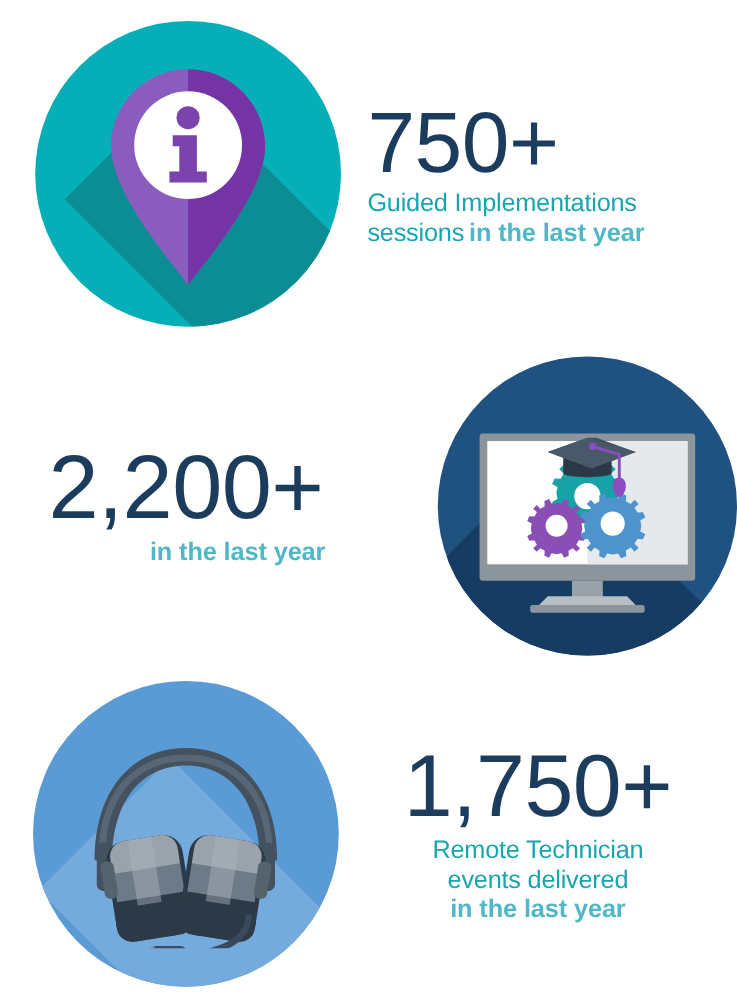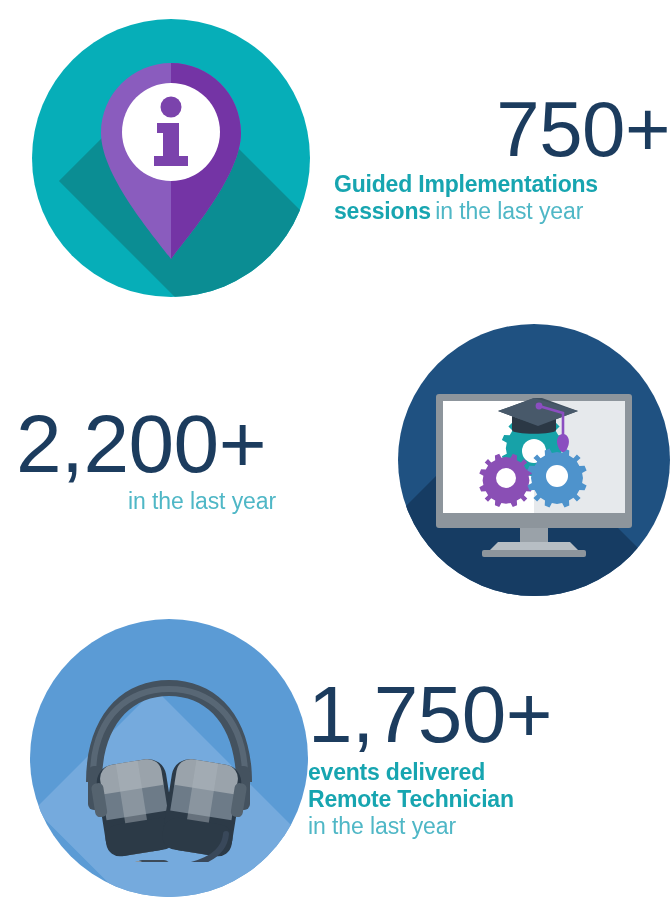--- a/index.html
+++ b/index.html
@@ -44,46 +44,46 @@
   }
 
   
   .text-wrap {
     flex: 1 1 auto;
     display: flex;
     flex-direction: column;
     justify-content: center;
   }
   .text-left  { text-align: left;  padding-left: 24px; }
-  .text-center-r { text-align: left; }
+  .text-center-r { text-align: center; }
 
   .stat-number {
     font-family: "Liberation Sans", sans-serif;
     font-weight: 300;
     color: #1c3c5e;
     letter-spacing: -0.5px;
     line-height: 0.98;
     white-space: nowrap;
   }
-  .num-750   { font-size: 78px; text-align: right; }
+  .num-750   { font-size: 78px; }
   .num-2200  { font-size: 82px; }
   .num-1750  { font-size: 80px; }
 
   .stat-desc {
     line-height: 1.18;
     margin-top: 4px;
   }
   .desc-bold {
-    font-weight: bold;
+    font-weight: normal;
     color: #17a5b0;
     font-size: 23px;
     letter-spacing: -0.2px;
   }
   .desc-light {
-    font-weight: normal;
+    font-weight: bold;
     color: #4fb7c6;
     font-size: 23px;
     letter-spacing: -0.1px;
   }
   .desc-line { display: block; }
   .inline-seg { display: inline; }
 
   
   #icon-1 .icon-circle {
     width: 278px; height: 278px;
@@ -161,21 +161,21 @@
       <div class="stat-number num-750">750+</div>
       <div class="stat-desc">
         <span class="desc-line desc-bold">Guided Implementations</span>
         <span class="desc-line"><span class="inline-seg desc-bold">sessions</span> <span class="inline-seg desc-light">in the last year</span></span>
       </div>
     </div>
   </div>
 
   <div class="stat-block" id="block-2">
 
-    <div class="text-wrap text-left" style="padding-left:16px;">
+    <div class="text-wrap text-left" style="padding-left:44px;">
       <div class="stat-number num-2200">2,200+</div>
       <div class="stat-desc">
         <span class="desc-line desc-light" style="text-align:center;">in the last year</span>
       </div>
     </div>
 
     <div class="icon-wrap" id="icon-2">
       <div class="icon-circle">
         <div class="mon-shadow"></div>
         <svg class="monitor-svg" width="224" height="200" viewBox="0 0 224 200">
@@ -248,20 +248,20 @@
           <path d="M162 172 C160 196 130 206 100 206" stroke="#39485a" stroke-width="6" fill="none" stroke-linecap="round"></path>
           <rect x="72" y="198" width="34" height="13" rx="6" fill="#3c4a58"></rect>
           <rect x="70" y="199" width="9" height="11" rx="4" fill="#8d969d"></rect>
         </svg>
       </div>
     </div>
 
     <div class="text-wrap text-center-r">
       <div class="stat-number num-1750">1,750+</div>
       <div class="stat-desc">
+        <span class="desc-line desc-bold">Remote Technician</span>
         <span class="desc-line desc-bold">events delivered</span>
-        <span class="desc-line desc-bold">Remote Technician</span>
         <span class="desc-line desc-light">in the last year</span>
       </div>
     </div>
   </div>
 
 </div>
 
 </body></html>

